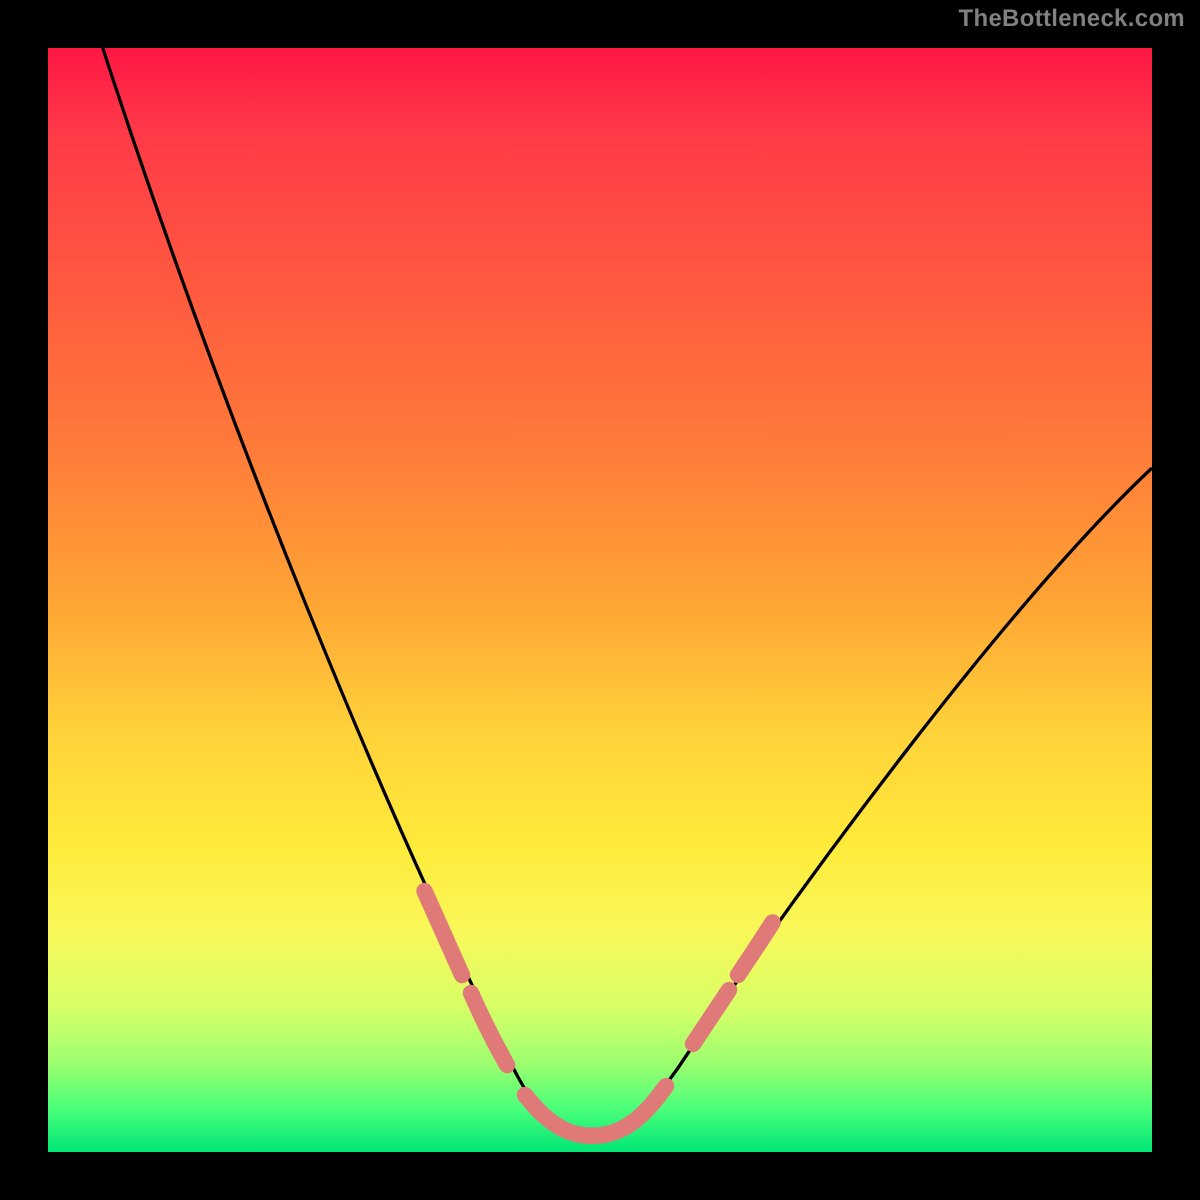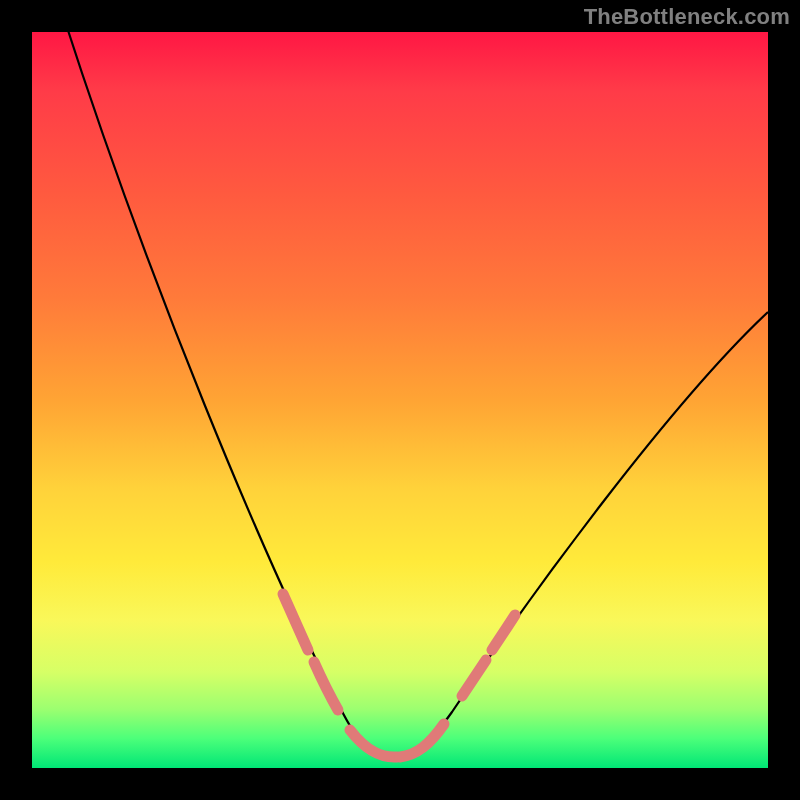--- a/index.html
+++ b/index.html
@@ -37,21 +37,21 @@
       #d6ff66 87%,
       #9cff70 92%,
       #4cff7a 96%,
       #00e676 100%);
   }
   .watermark {
     position: absolute;
     top: 4px;
     right: 10px;
     font-family: Arial, Helvetica, sans-serif;
-    font-size: 22px;
+    font-size: 16px;
     font-weight: 600;
     color: #808080;
     letter-spacing: 0.2px;
     user-select: none;
   }
   svg.curve {
     position: absolute;
     left: 0;
     top: 0;
     width: 736px;

